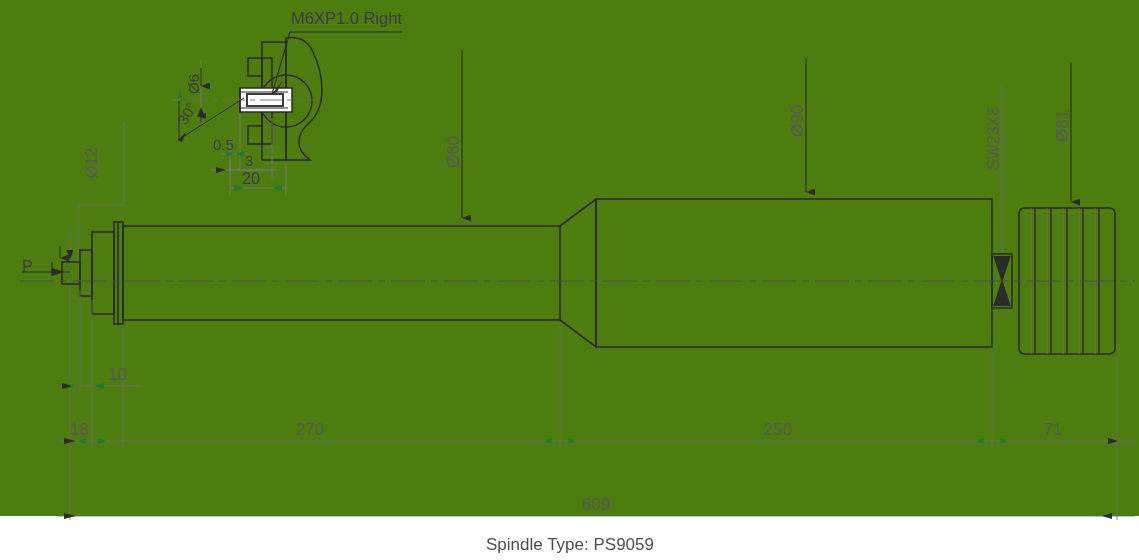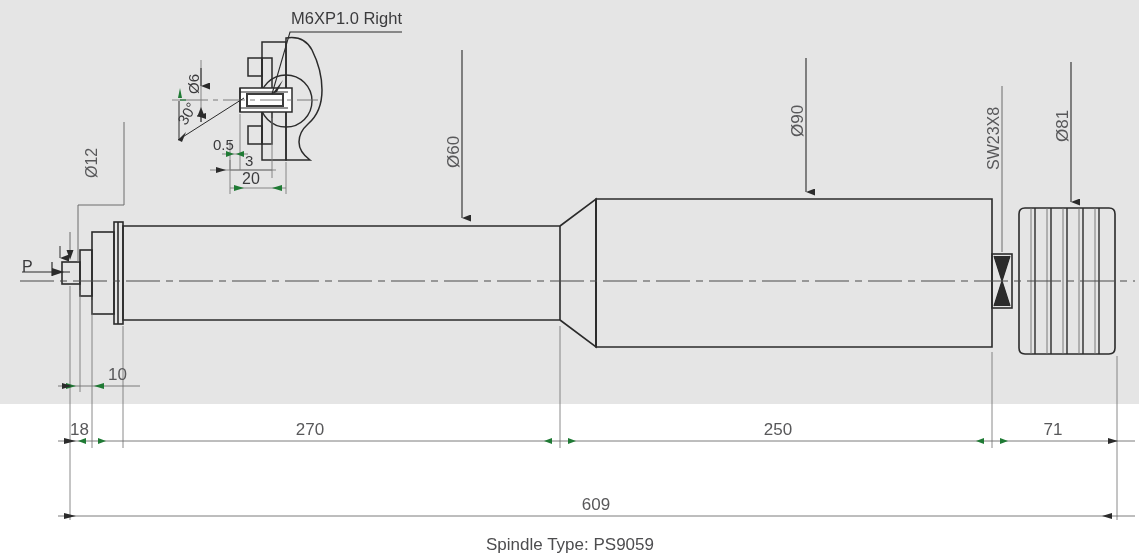--- a/index.html
+++ b/index.html
@@ -10,22 +10,22 @@
   }
   body {
     font-family: "Liberation Sans", sans-serif;
     width: 1139px;
     height: 560px;
     overflow: hidden;
   }
   #drawing-root {
     position: relative;
     width: 1139px;
-    height: 404px;
-    background: #e5e5e5;
+    height: 516px;
+    background: #4d7c0f;
   }
   svg#cad {
     position: absolute;
     top: 0;
     left: 0;
     width: 1139px;
     height: 560px;
     display: block;
   }
   .txt {

